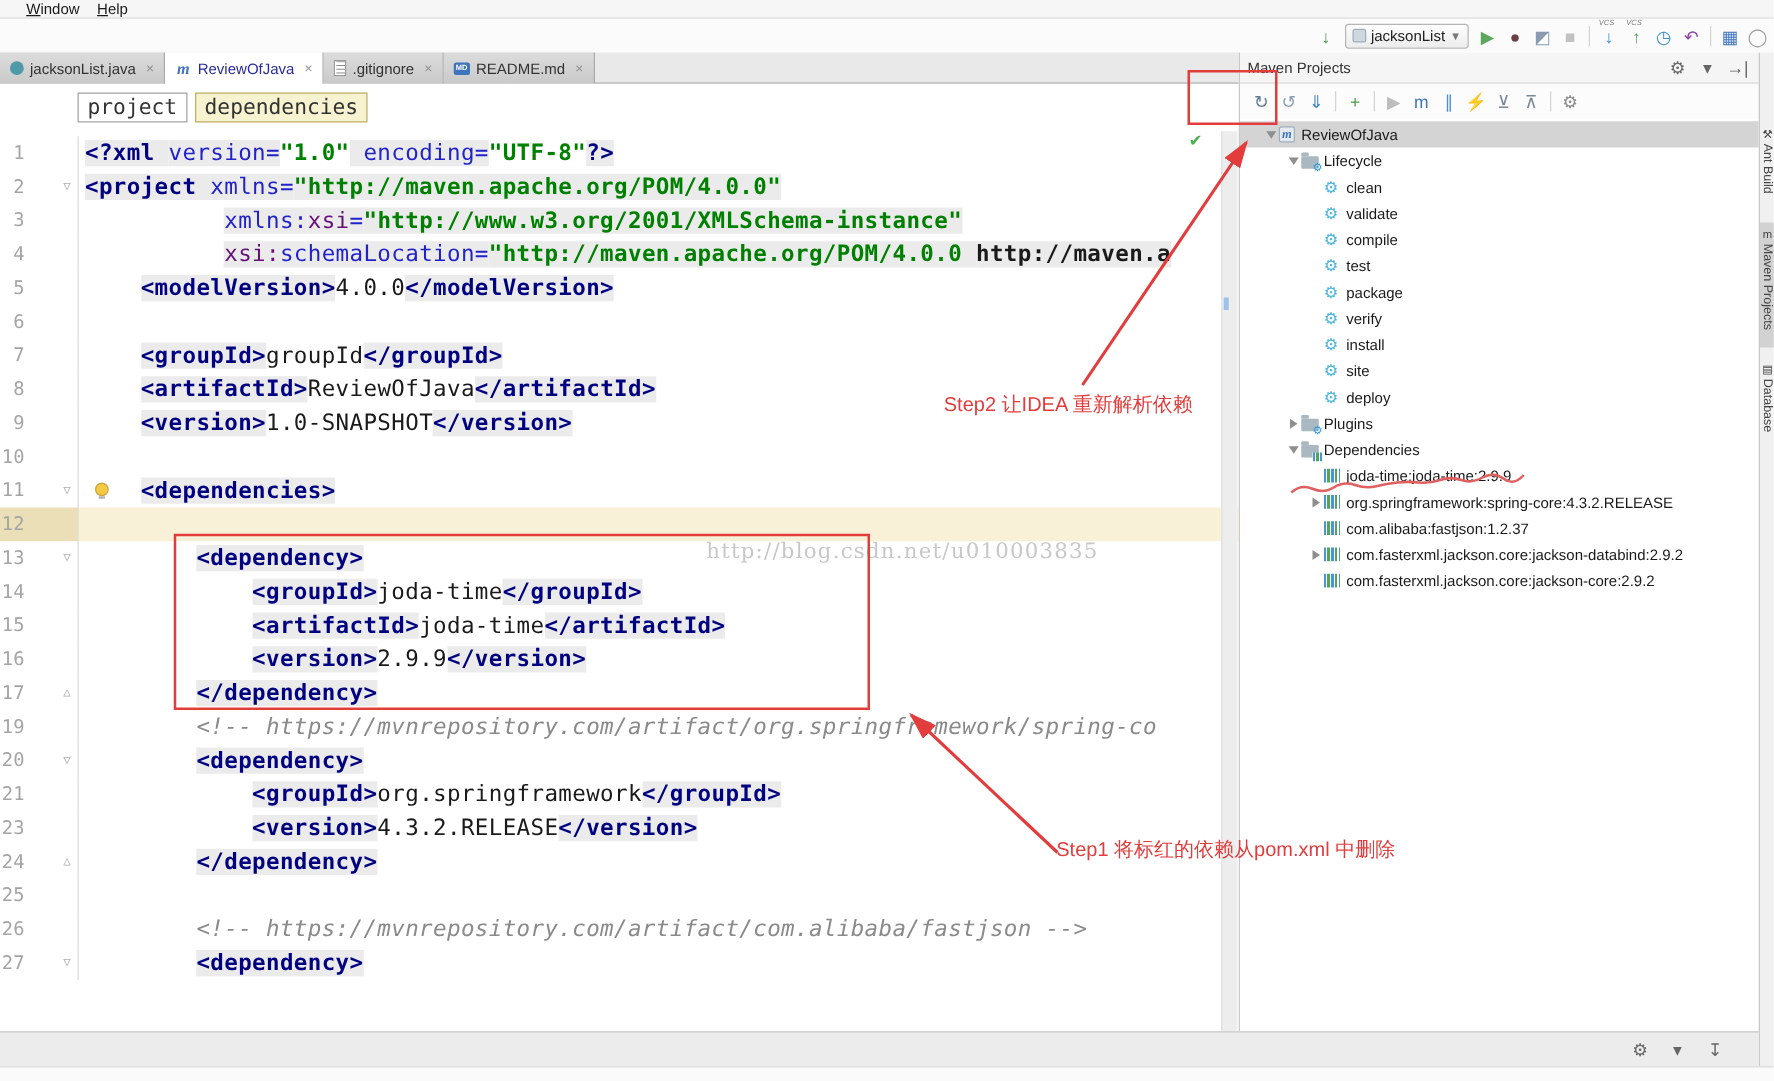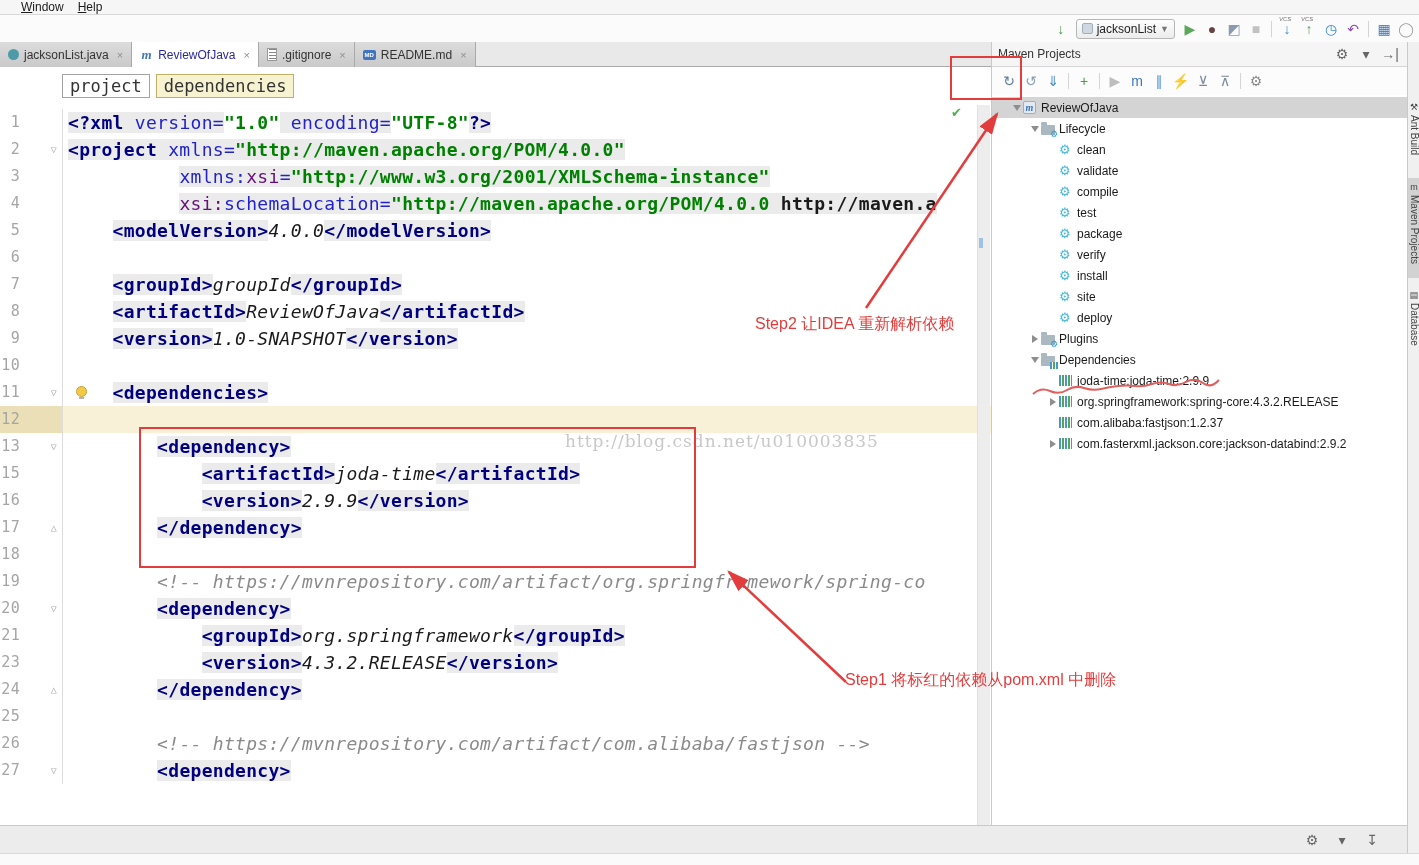--- a/index.html
+++ b/index.html
@@ -59,21 +59,21 @@
          font-size:15px; color:#a5a5a5; }
   .gut .ln { width:20px; flex:none; overflow:hidden; direction:rtl; text-align:right; }
   .gut .fold { flex:1; text-align:right; padding-right:5px; font-size:10px; color:#b0b0b0; }
   .codeline { flex:1; padding-left:5px; overflow:hidden; }
   .row.cur .gut { background:#eadfb6; }
   .row.cur .codeline { background:#f8f1d8; }
   .tk-tag { color:#000080; font-weight:bold; }
   .tk-attr { color:#2222cc; }
   .tk-ns { color:#660e7a; }
   .tk-val { color:#008000; font-weight:bold; }
-  .tk-txt { color:#1a1a1a;font-style:italic; }
+  .tk-txt { color:#1a1a1a; }
   .tk-txtb { color:#1a1a1a; font-weight:bold; }
   .tk-cmt { color:#8a8a8a; font-style:italic; }
   .tk-sp { }
   .bg { background:#ebebeb; }
   .bulb { position:absolute; left:76px; top:7px; width:11px; height:11px; background:#f6c945;
           border:1px solid #c9a43c; border-radius:50%; }
   .bulb:after { content:""; position:absolute; left:2px; bottom:-3px; width:5px; height:2px; background:#b4b4b4; }
 
   #scrolltrack { left:977px; top:105px; width:13px; height:720px; background:#ededed; border-left:1px solid #e0e0e0; }
   #inspect-ok { left:951px; top:105px; font-size:13px; color:#4caf50; }
@@ -196,24 +196,24 @@
       <div class="row"><span class="gut"><span class="ln">4</span><span class="fold"></span></span><span class="codeline"><span class="tk-sp">          </span><span class="tk-ns bg">xsi:</span><span class="tk-attr bg">schemaLocation=</span><span class="tk-val bg">"http://maven.apache.org/POM/4.0.0 </span><span class="tk-txtb bg">http://maven.a</span></span></div>
       <div class="row"><span class="gut"><span class="ln">5</span><span class="fold"></span></span><span class="codeline"><span class="tk-sp">    </span><span class="tk-tag bg">&lt;modelVersion&gt;</span><span class="tk-txt">4.0.0</span><span class="tk-tag bg">&lt;/modelVersion&gt;</span></span></div>
       <div class="row"><span class="gut"><span class="ln">6</span><span class="fold"></span></span><span class="codeline"></span></div>
       <div class="row"><span class="gut"><span class="ln">7</span><span class="fold"></span></span><span class="codeline"><span class="tk-sp">    </span><span class="tk-tag bg">&lt;groupId&gt;</span><span class="tk-txt">groupId</span><span class="tk-tag bg">&lt;/groupId&gt;</span></span></div>
       <div class="row"><span class="gut"><span class="ln">8</span><span class="fold"></span></span><span class="codeline"><span class="tk-sp">    </span><span class="tk-tag bg">&lt;artifactId&gt;</span><span class="tk-txt">ReviewOfJava</span><span class="tk-tag bg">&lt;/artifactId&gt;</span></span></div>
       <div class="row"><span class="gut"><span class="ln">9</span><span class="fold"></span></span><span class="codeline"><span class="tk-sp">    </span><span class="tk-tag bg">&lt;version&gt;</span><span class="tk-txt">1.0-SNAPSHOT</span><span class="tk-tag bg">&lt;/version&gt;</span></span></div>
       <div class="row"><span class="gut"><span class="ln">10</span><span class="fold"></span></span><span class="codeline"></span></div>
       <div class="row"><span class="gut"><span class="ln">11</span><span class="fold">▽</span></span><span class="codeline"><span class="tk-sp">    </span><span class="tk-tag bg">&lt;dependencies&gt;</span></span><span class="bulb"></span></div>
       <div class="row cur"><span class="gut"><span class="ln">12</span><span class="fold"></span></span><span class="codeline"></span></div>
       <div class="row"><span class="gut"><span class="ln">13</span><span class="fold">▽</span></span><span class="codeline"><span class="tk-sp">        </span><span class="tk-tag bg">&lt;dependency&gt;</span></span></div>
+      <div class="row"><span class="gut"><span class="ln">14</span><span class="fold"></span></span><span class="codeline"><span class="tk-sp">            </span><span class="tk-tag bg">&lt;groupId&gt;</span><span class="tk-txt">joda-time</span><span class="tk-tag bg">&lt;/groupId&gt;</span></span></div>
       <div class="row"><span class="gut"><span class="ln">15</span><span class="fold"></span></span><span class="codeline"><span class="tk-sp">            </span><span class="tk-tag bg">&lt;artifactId&gt;</span><span class="tk-txt">joda-time</span><span class="tk-tag bg">&lt;/artifactId&gt;</span></span></div>
       <div class="row"><span class="gut"><span class="ln">16</span><span class="fold"></span></span><span class="codeline"><span class="tk-sp">            </span><span class="tk-tag bg">&lt;version&gt;</span><span class="tk-txt">2.9.9</span><span class="tk-tag bg">&lt;/version&gt;</span></span></div>
       <div class="row"><span class="gut"><span class="ln">17</span><span class="fold">△</span></span><span class="codeline"><span class="tk-sp">        </span><span class="tk-tag bg">&lt;/dependency&gt;</span></span></div>
-      <div class="row"><span class="gut"><span class="ln">18</span><span class="fold"></span></span><span class="codeline"></span></div>
       <div class="row"><span class="gut"><span class="ln">19</span><span class="fold"></span></span><span class="codeline"><span class="tk-sp">        </span><span class="tk-cmt">&lt;!-- https://mvnrepository.com/artifact/org.springframework/spring-co</span></span></div>
       <div class="row"><span class="gut"><span class="ln">20</span><span class="fold">▽</span></span><span class="codeline"><span class="tk-sp">        </span><span class="tk-tag bg">&lt;dependency&gt;</span></span></div>
       <div class="row"><span class="gut"><span class="ln">21</span><span class="fold"></span></span><span class="codeline"><span class="tk-sp">            </span><span class="tk-tag bg">&lt;groupId&gt;</span><span class="tk-txt">org.springframework</span><span class="tk-tag bg">&lt;/groupId&gt;</span></span></div>
       <div class="row"><span class="gut"><span class="ln">23</span><span class="fold"></span></span><span class="codeline"><span class="tk-sp">            </span><span class="tk-tag bg">&lt;version&gt;</span><span class="tk-txt">4.3.2.RELEASE</span><span class="tk-tag bg">&lt;/version&gt;</span></span></div>
       <div class="row"><span class="gut"><span class="ln">24</span><span class="fold">△</span></span><span class="codeline"><span class="tk-sp">        </span><span class="tk-tag bg">&lt;/dependency&gt;</span></span></div>
       <div class="row"><span class="gut"><span class="ln">25</span><span class="fold"></span></span><span class="codeline"></span></div>
       <div class="row"><span class="gut"><span class="ln">26</span><span class="fold"></span></span><span class="codeline"><span class="tk-sp">        </span><span class="tk-cmt">&lt;!-- https://mvnrepository.com/artifact/com.alibaba/fastjson --&gt;</span></span></div>
       <div class="row"><span class="gut"><span class="ln">27</span><span class="fold">▽</span></span><span class="codeline"><span class="tk-sp">        </span><span class="tk-tag bg">&lt;dependency&gt;</span></span></div>
     </div>
 
@@ -373,20 +373,27 @@
         </div>
         <div class="trow" style="padding-left: 54px;">
           <span class="arr">
             <span class="a-closed"></span>
           </span>
           <span class="nicon">
             <span class="i-lib"></span>
           </span>
           <span>com.fasterxml.jackson.core:jackson-databind:2.9.2</span>
         </div>
+        <div class="trow" style="padding-left: 54px;">
+          <span class="arr"></span>
+          <span class="nicon">
+            <span class="i-lib"></span>
+          </span>
+          <span>com.fasterxml.jackson.core:jackson-core:2.9.2</span>
+        </div>
       </div>
   </div>
 
   <div id="rstrip" class="abs">
       <div class="vtab" style="top: 56px; height: 70px;">
         <span class="vicon">⚒</span>
         <span>Ant Build</span>
       </div>
       <div class="vtab sel" style="top: 136px; height: 100px;">
         <span class="vicon">m</span>

